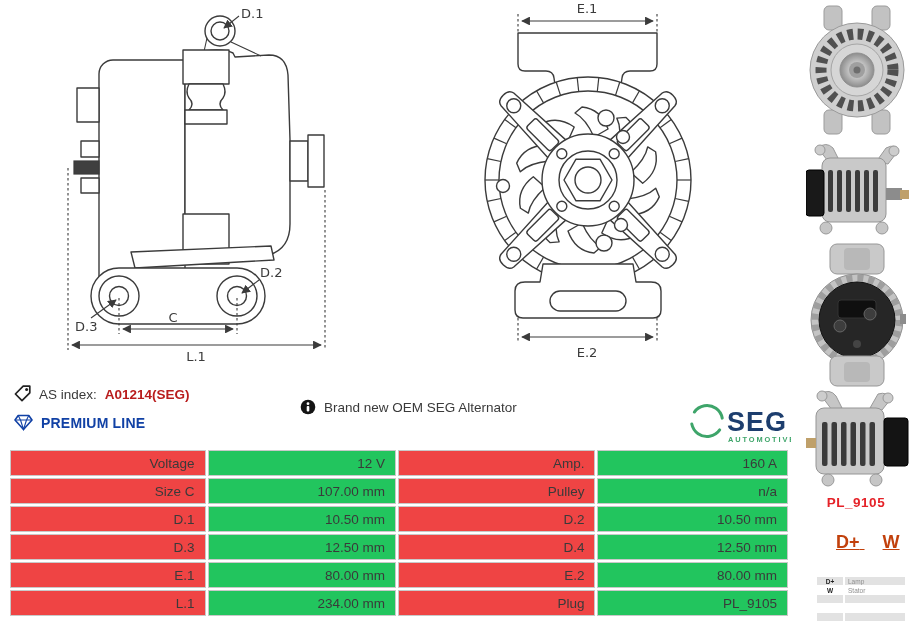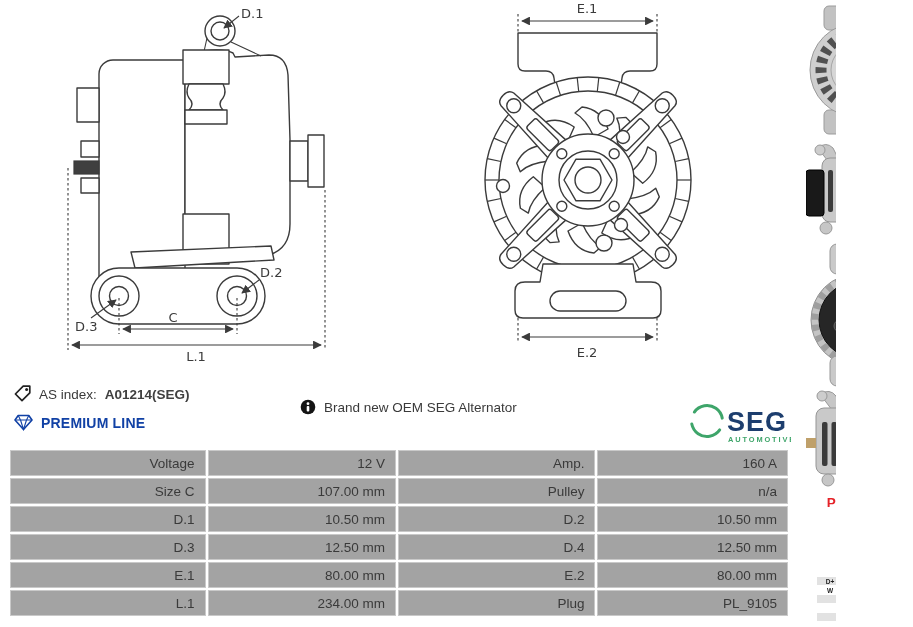--- a/index.html
+++ b/index.html
@@ -1,38 +1,38 @@
 <!DOCTYPE html>
 <html><head>
 <meta charset="utf-8">
 <style>
   html,body{margin:0;padding:0;background:#fff;}
-  .page{position:relative;width:836px;height:627px;background:#fff;overflow:hidden;
+  .page{position:relative;width:913px;height:627px;background:#fff;overflow:hidden;
         font-family:"Liberation Sans",sans-serif;}
   
   .dwg{position:absolute;}
   .dwg .ol{stroke:#3b3b3b;fill:#fff;stroke-width:1.4;stroke-linejoin:round;}
   .dwg .dk{fill:#3f3f3f;stroke:#3b3b3b;stroke-width:1.2;}
   .dwg .dim{stroke:#3b3b3b;stroke-width:1.1;fill:none;}
   .dwg .dash{stroke-dasharray:2.5 2.5;}
   .dwg text{fill:#3b3b3b;font-size:13px;font-family:"DejaVu Sans",sans-serif;}
   .dwg .tick{stroke:#3b3b3b;stroke-width:1.2;}
   
   .info-item{position:absolute;display:flex;align-items:flex-end;gap:8px;font-size:13.5px;
              color:#3a3a3a;white-space:nowrap;}
-  .info-item .b{font-weight:bold;color:#404040;}
+  .info-item .b{font-weight:bold;color:#b91c1c;}
   .premium{color:#1141a5;font-weight:bold;font-size:14px;letter-spacing:.2px;}
   .logo{position:absolute;left:687px;top:394px;}
   .logo text{font-family:"Liberation Sans",sans-serif;}
   
   table.specs{position:absolute;left:8px;top:448px;width:782px;border-collapse:separate;
               border-spacing:2px;table-layout:fixed;font-size:13.5px;color:#3a3a3a;}
-  .specs td{height:24px;border:1px solid #c9c9c9;background:#a3a3a3;text-align:right;
+  .specs td{height:24px;border:1px solid #c9c9c9;background:#22c55e;text-align:right;
             padding:0 10px 0 4px;overflow:hidden;}
-  .specs td.lbl{background:#a3a3a3;}
+  .specs td.lbl{background:#ef4444;}
   
   .photo{position:absolute;cursor:pointer;}
   .plug-code{position:absolute;left:806px;top:495px;width:100px;text-align:center;
              color:#e52228;font-weight:bold;font-size:13.5px;letter-spacing:.5px;}
   .pins{position:absolute;left:836px;top:532px;font-size:18px;font-weight:bold;color:#c2410c;text-decoration:underline;}
   .pins span + span{margin-left:18px;}
   table.legend{position:absolute;left:815px;top:576px;width:92px;border-collapse:separate;
                border-spacing:2px 1px;table-layout:fixed;font-size:6.5px;}
   .legend td{height:8px;padding:0 3px;overflow:hidden;white-space:nowrap;}
   .legend tr.g td{background:#e2e2e2;}

